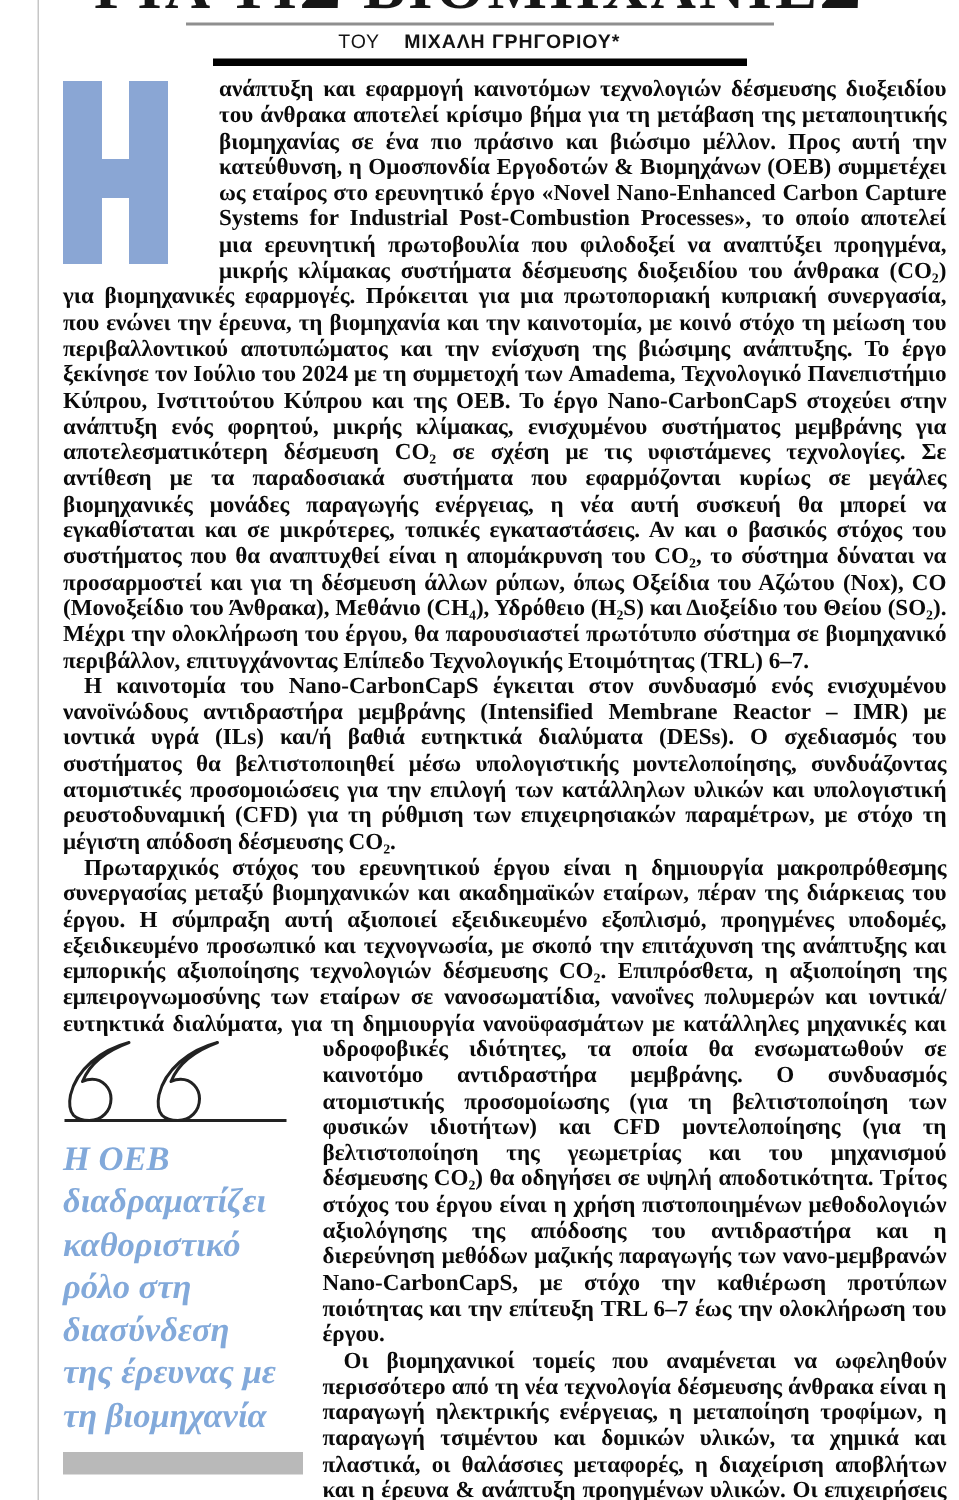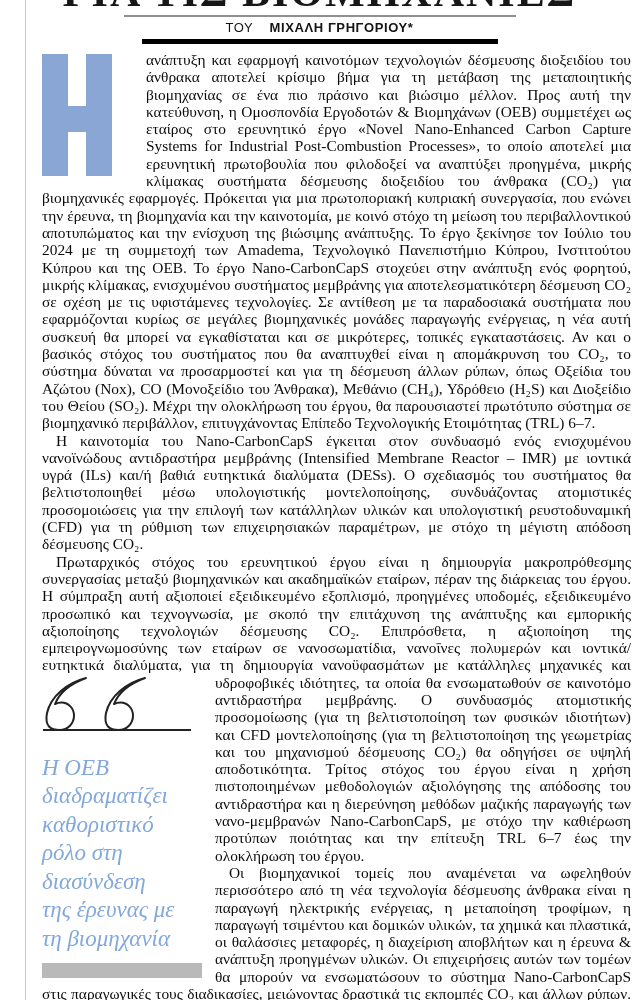--- a/index.html
+++ b/index.html
@@ -14,37 +14,37 @@
             font-size:42px;line-height:42px;letter-spacing:2px;margin-top:-29px;color:#171717;}
   .thin-rule{width:392px;height:2px;background:#8f8f8f;margin:1px auto 2px auto;}
   .byline{font-family:"Liberation Sans","DejaVu Sans",sans-serif;font-size:13px;
           letter-spacing:.6px;color:#141414;padding:1px 0 3px 0;}
   .byline .name{font-weight:700;padding-left:12px;}
   .thick-rule{width:356px;height:5px;background:#000;margin:1px auto 0 auto;}
 
   
   .body-text{margin:7px 8px 0 42px;font-size:15.4px;line-height:17.3px;
              text-align:justify;}
-  .body-text p{margin:0;}
+  .body-text p{margin:0;font-weight:bold;}
   .body-text p.indent{text-indent:14px;}
 
   
   .dropcap{float:left;width:70px;height:134px;margin:3px 34px 0 0;position:relative;}
   .dc-bar-l,.dc-bar-r,.dc-cross{position:absolute;background:#8aa6d4;}
   .dc-bar-l{left:0;top:0;width:26px;height:122px;}
   .dc-bar-r{right:0;top:0;width:26px;height:122px;}
   .dc-cross{left:0;top:52px;width:70px;height:26px;}
   .sr{position:absolute;width:1px;height:1px;overflow:hidden;clip:rect(0 0 0 0);white-space:nowrap;}
 
   
   .pullquote{float:left;display:block;width:173px;padding-right:13px;box-sizing:border-box;
              margin:2px 0 4px 0;text-indent:0;text-align:left;}
   .pq-icon{display:block;width:150px;height:58px;}
   .pq-text{display:block;font-family:"Liberation Serif","DejaVu Serif",serif;font-style:italic;
-           font-size:23px;line-height:28.5px;color:#82a9da;white-space:pre-line;margin-top:20px;}
+           font-size:23px;line-height:28.5px;color:#82a9da;white-space:pre-line;margin-top:8px;}
   .pq-bar{display:block;height:15px;background:#b9b9b9;margin-top:10px;width:160px;}
 </style>
 </head>
 <body>
 
 <div class="page">
   <div class="left-rule"></div>
 
   <header class="header">
     <div class="headline-clip">

